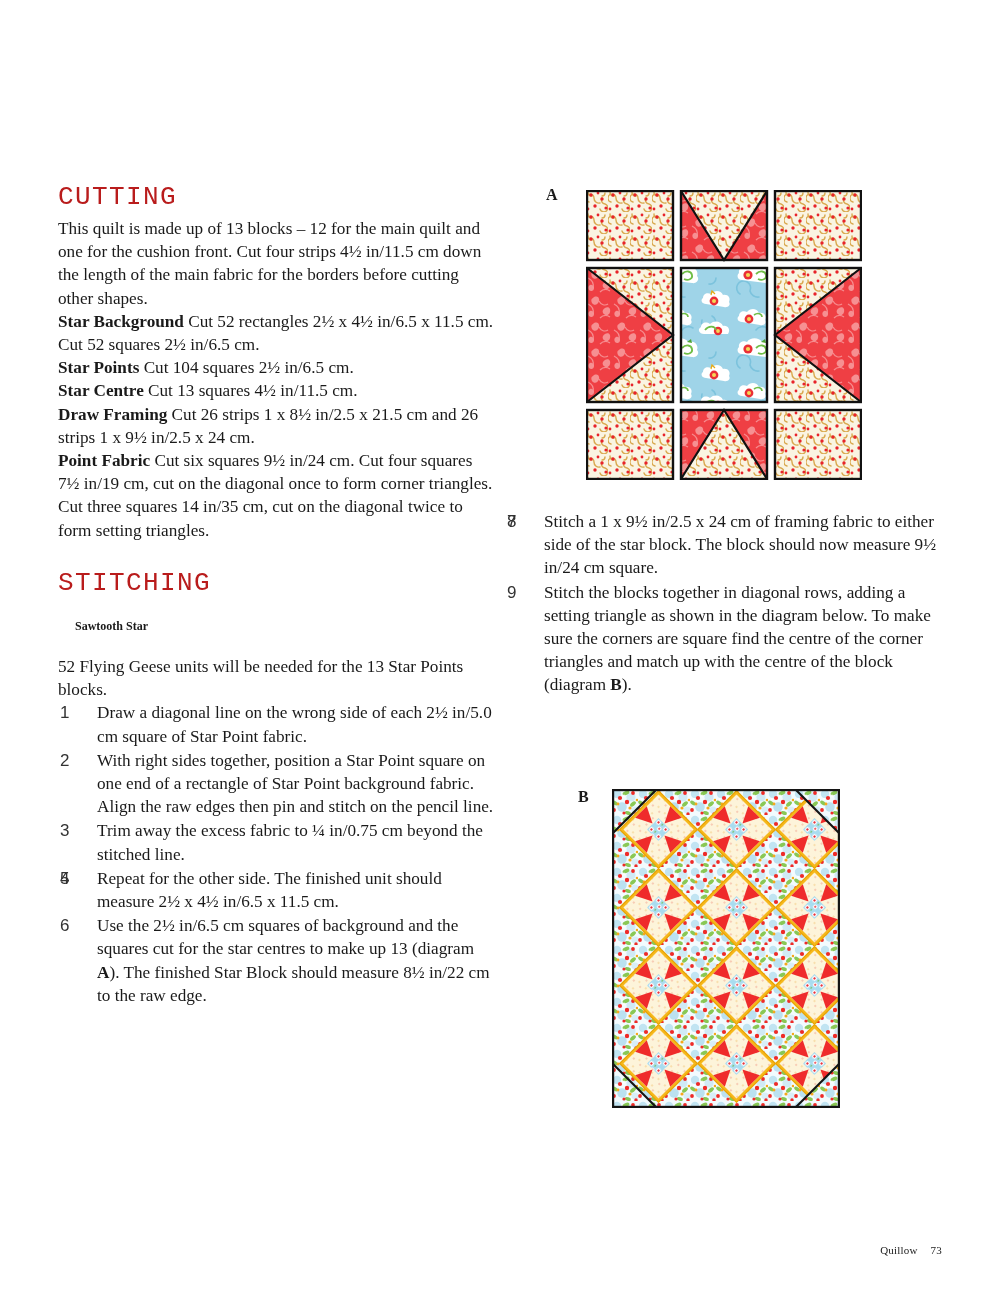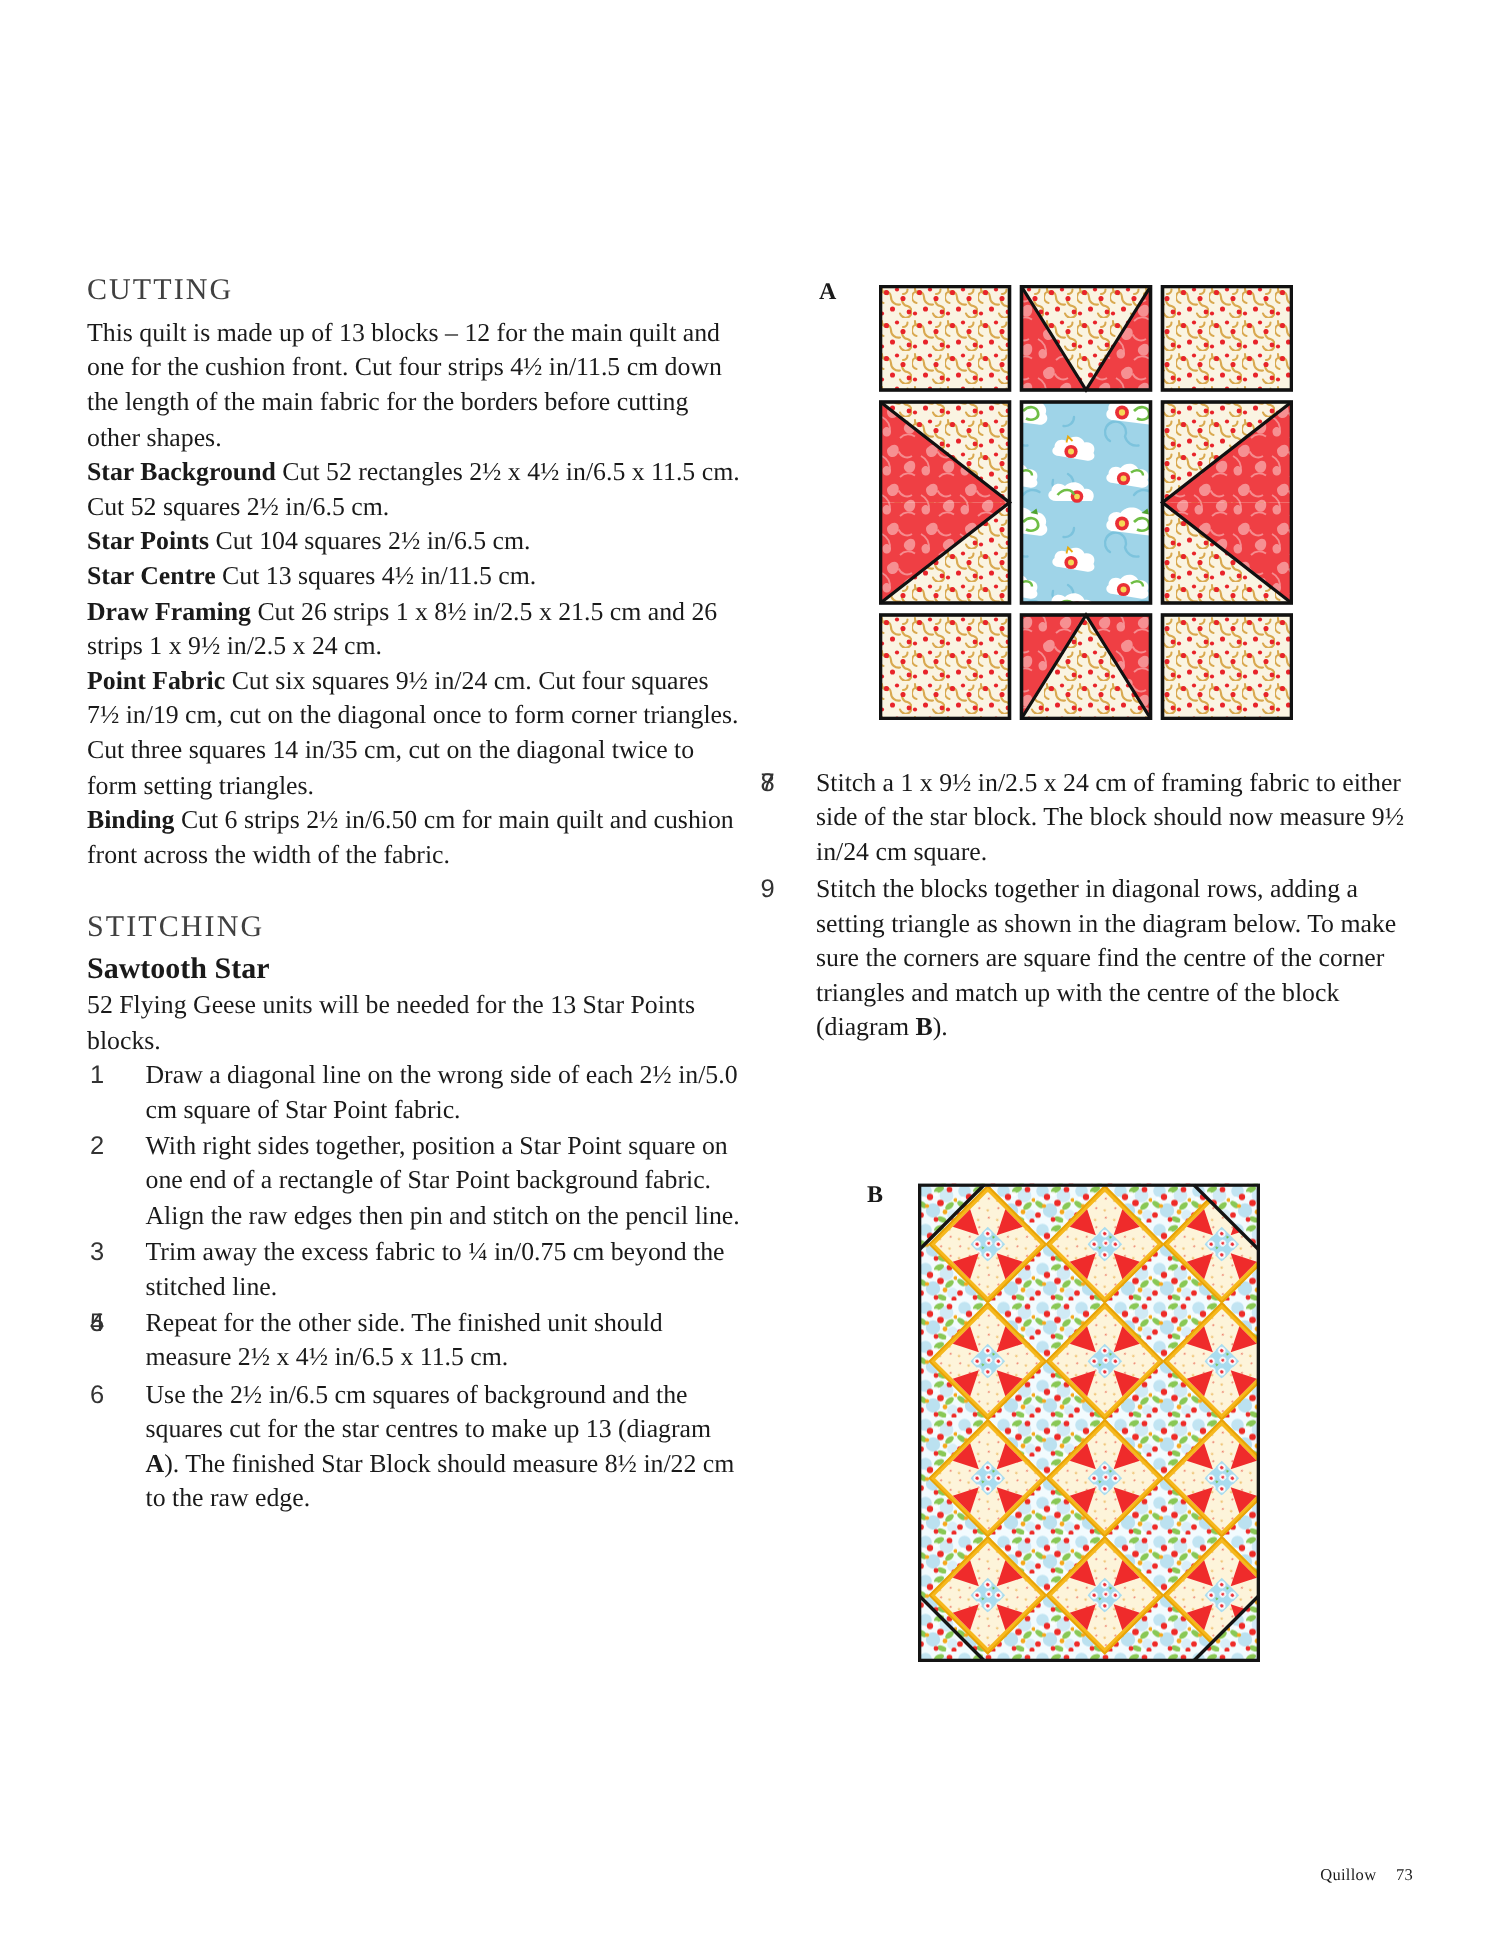--- a/index.html
+++ b/index.html
@@ -27,42 +27,42 @@
     width: 436px;
   }
   .col-right {
     position: absolute;
     left: 505px;
     top: 182px;
     width: 440px;
   }
 
   h2.section-head {
-    font-family: Liberation Serif, serif;
+    font-family: Liberation Mono, monospace;
     font-weight: 400;
-    font-size: 20px;
+    font-size: 26px;
     letter-spacing: 1.4px;
     margin: 0 0 5px 0;
-    color: #404040;
+    color: #b91c1c;
   }
   .section-head.stitching { margin-top: 26px; }
 
   p.body {
     margin: 0;
     font-size: 17.2px;
     line-height: 23.2px;
     text-align: left;
   }
   p.body b { font-weight: 700; }
 
   .sub-head {
-    font-size: 20px;
+    font-size: 12px;
     line-height: 23.2px;
     font-weight: 700;
-    margin: 0;
+    margin: 17px;
   }
 
   
   ol.steps {
     list-style: none;
     margin: 0;
     padding: 0;
   }
   ol.steps > li {
     position: relative;
@@ -130,21 +130,20 @@
     <h2 class="section-head">CUTTING</h2>
 
     <p class="body">This quilt is made up of 13 blocks – 12 for the main quilt and one for the cushion front.  Cut four strips 4½ in/11.5 cm down the length of the main fabric for the borders before cutting other shapes.</p>
 
     <div>
       <p class="body"><b>Star Background</b> <span>Cut 52 rectangles 2½ x 4½ in/6.5 x 11.5 cm. Cut 52 squares 2½ in/6.5 cm.</span></p>
       <p class="body"><b>Star Points</b> <span>Cut 104 squares 2½ in/6.5 cm.</span></p>
       <p class="body"><b>Star Centre</b> <span>Cut 13 squares 4½ in/11.5 cm.</span></p>
       <p class="body"><b>Draw Framing</b> <span>Cut 26 strips 1 x 8½ in/2.5 x 21.5 cm and 26 strips 1 x 9½ in/2.5 x 24 cm.</span></p>
       <p class="body"><b>Point Fabric</b> <span>Cut six squares 9½ in/24 cm. Cut four squares 7½ in/19 cm, cut on the diagonal once to form corner triangles. Cut three squares 14 in/35 cm, cut on the diagonal twice to form setting triangles.</span></p>
-      <p class="body"><b>Binding</b> <span>Cut 6 strips 2½ in/6.50 cm for main quilt and cushion front across the width of the fabric.</span></p>
     </div>
 
     <h2 class="section-head stitching">STITCHING</h2>
 
     <p class="sub-head">Sawtooth Star</p>
 
     <p class="body">52 Flying Geese units will be needed for the 13 Star Points blocks.</p>
 
     <ol class="steps">
       <li><span class="num">1</span><span>Draw a diagonal line on the wrong side of each 2½ in/5.0 cm square of Star Point fabric.</span></li>

